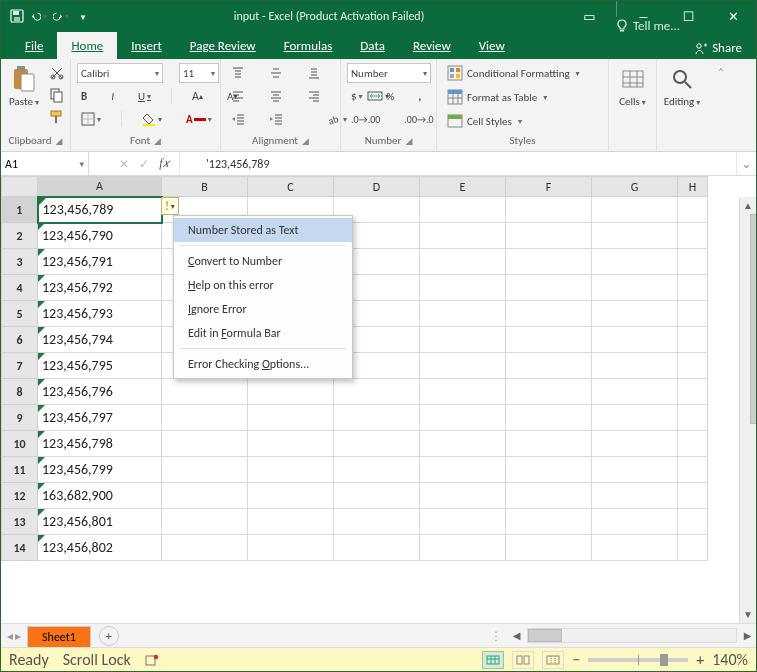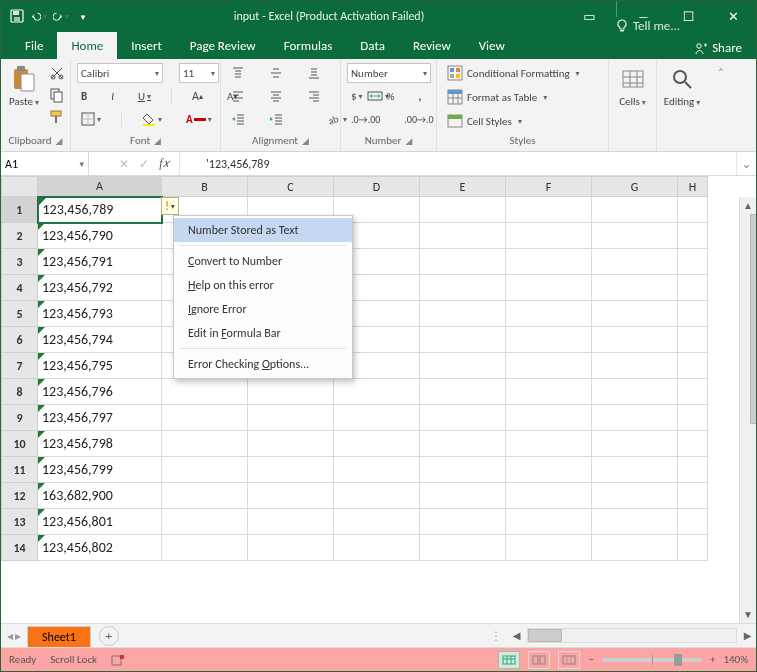--- a/index.html
+++ b/index.html
@@ -12,21 +12,21 @@
   .tb-icon { width:16px; height:16px; display:inline-flex; align-items:center; justify-content:center; }
   .tb-center { flex:1; text-align:center; color:#e6f3ea; }
   .tb-right { display:flex; }
   .tb-btn { width:45px; height:30px; display:flex; align-items:center; justify-content:center; color:#fff; }
   .tb-btn.close { }
   .tb-sep { width:1px; height:16px; background:rgba(255,255,255,.3); margin:0 4px; }
   .tb-glyph { font-size:13px; line-height:1; }
 
   
   .ribbon-tabs { height:28px; background:#0c6b3d; display:flex; align-items:flex-end; padding-left:10px; color:#fff; font-size:13px; }
-  .rtab { padding:6px 14px 6px; cursor:default; }
+  .rtab { padding:6px 14px 6px; cursor:default;text-decoration:underline; }
   .rtab.active { background:#f3f3f3; color:#0c6b3d; }
   .rtab-right { margin-left:auto; display:flex; align-items:center; gap:6px; padding-right:6px; }
   .rtab-tellme { display:flex; align-items:center; gap:4px; color:#d7ead9; }
   .share-btn { display:flex; align-items:center; gap:4px; color:#fff; padding:4px 8px;margin-top:44px; }
 
   
   .ribbon { background:#f3f3f3; border-bottom:1px solid #d4d4d4; display:flex; font-size:11px; color:#444; }
   .group { border-right:1px solid #e0e0e0; padding:4px 6px 2px 6px; display:flex; flex-direction:column; }
   .group-body { display:flex; gap:4px; align-items:flex-start; flex:1; }
   .group-label { height:18px; display:flex; align-items:center; justify-content:center; color:#666; font-size:11px; gap:4px;}
@@ -83,21 +83,21 @@
   .sheet-bar { height:24px; background:#f3f3f3; border-top:1px solid #dcdcdc; display:flex; align-items:center; font-size:12px;}
   .sheet-nav { display:flex; gap:2px; padding:0 6px; color:#999;}
   .sheet-tab { background:#f97316; border:1px solid #ccc; border-bottom:none; padding:3px 14px; position:relative; top:1px;}
   .sheet-add { width:20px; height:20px; border:1px solid #ccc; border-radius:50%; margin-left:8px; display:flex;align-items:center;justify-content:center; color:#666; font-size:13px;}
   .hscroll { margin-left:auto; display:flex; align-items:center; height:100%; }
   .hscroll .track{ width:210px; height:15px; background:#f0f0f0; border:1px solid #dcdcdc; position:relative; margin:0 2px;}
   .hscroll .thumb{ position:absolute; left:0; width:34px; top:0; bottom:0; background:#cdcdcd; border:1px solid #b8b8b8;}
   .hscroll .arrow{ width:17px; height:17px; display:flex;align-items:center;justify-content:center; color:#666; font-size:10px;}
 
   
-  .status-bar { height:24px; background:#fca5a5; border-top:1px solid #dcdcdc; display:flex; align-items:center; font-size:11px; color:#555; padding:0 8px; gap:14px;}
+  .status-bar { height:24px; background:#fef9c3; border-top:1px solid #dcdcdc; display:flex; align-items:center; font-size:16px; color:#555; padding:0 8px; gap:14px;}
   .status-right{ margin-left:auto; display:flex; align-items:center; gap:8px;}
   .viewbtn { width:22px; height:18px; border:1px solid #dcdcdc; display:flex;align-items:center;justify-content:center; font-size:10px; color:#555;}
   .viewbtn.active{ background:#d8e8dc; border-color:#9dc1a6;}
   .zoom-slider { width:100px; height:4px; background:#cfcfcf; position:relative; }
   .zoom-slider .tick{position:absolute; left:50%; top:-3px; width:1px; height:10px; background:#999;}
   .zoom-slider .knob{position:absolute; left:72%; top:-4px; width:8px; height:12px; background:#9a9a9a;}
   svg { display:block; }
 </style>
 </head>
 <body>

